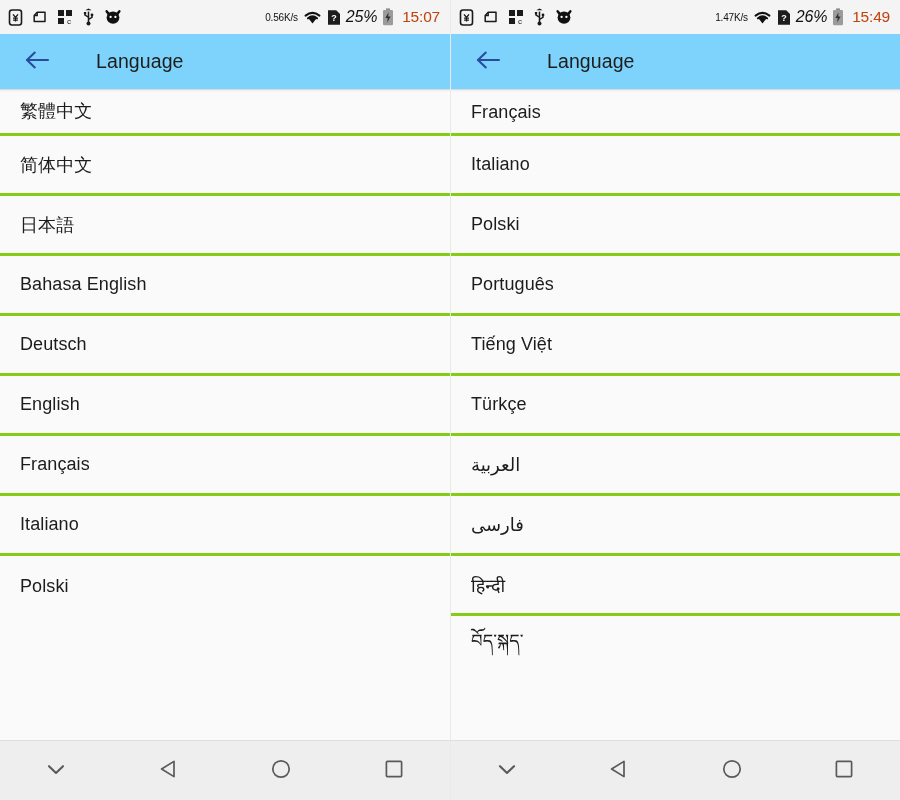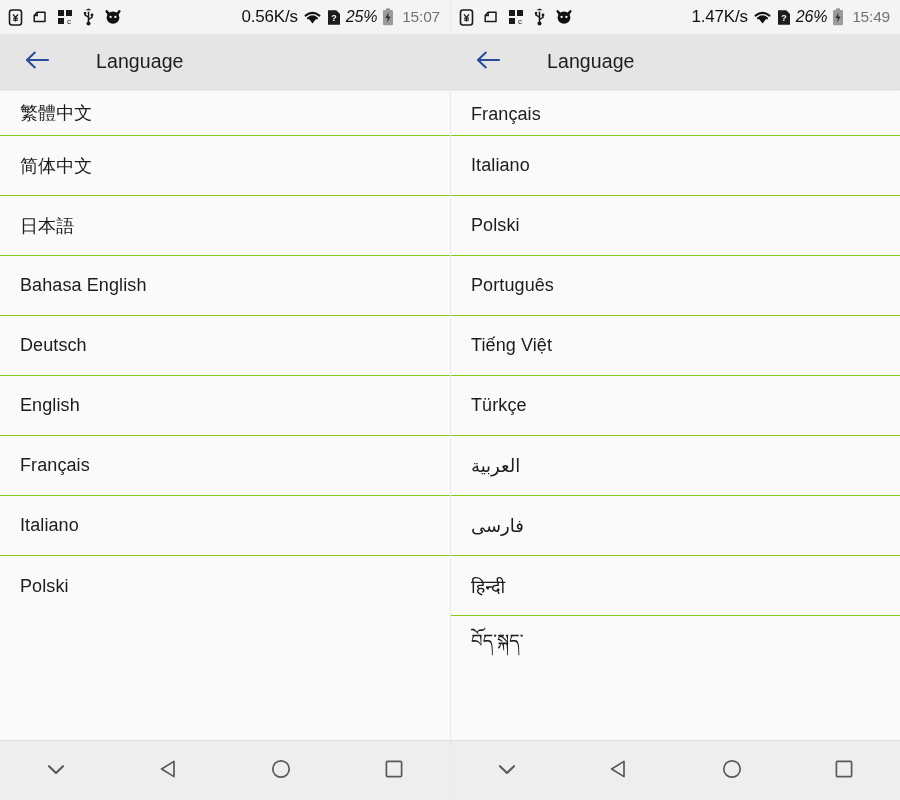--- a/index.html
+++ b/index.html
@@ -56,44 +56,44 @@
   }
 
   .sb-icon {
     display: inline-flex;
     align-items: center;
     justify-content: center;
     line-height: 0;
   }
 
   .net-speed {
-    font-size: 17px;
+    font-size: 10px;
     letter-spacing: -0.2px;
     color: #111;
   }
 
   .batt-pct {
     font-size: 16px;
     color: #111;
     letter-spacing: -0.2px;
     font-style: italic;
   }
 
   .clock {
     font-size: 15.5px;
-    color: #737373;
+    color: #c2410c;
     letter-spacing: -0.2px;
     margin-left: 3px;
   }
 
   
   .app-bar {
     height: 56px;
     flex: 0 0 56px;
-    background: #e5e5e5;
+    background: #7dd3fc;
     display: flex;
     align-items: center;
     padding-left: 20px;
     border-bottom: 1px solid #dcdcdc;
     box-shadow: 0 1px 2px rgba(0,0,0,0.06);
     position: relative;
     z-index: 3;
   }
 
   .back-btn {
@@ -122,21 +122,21 @@
     position: relative;
   }
 
   .list-inner { position: relative; }
 
   .lang-item {
     height: 60px;
     display: flex;
     align-items: center;
     padding-left: 20px;
-    border-bottom: 1px solid #84cc16;
+    border-bottom: 3px solid #84cc16;
     background: #fafafa;
     cursor: pointer;
     font-size: 18px;
     color: #1c1c1c;
     letter-spacing: 0.1px;
     white-space: nowrap;
   }
 
   .lang-item.clipped-top {
     height: 46px;

